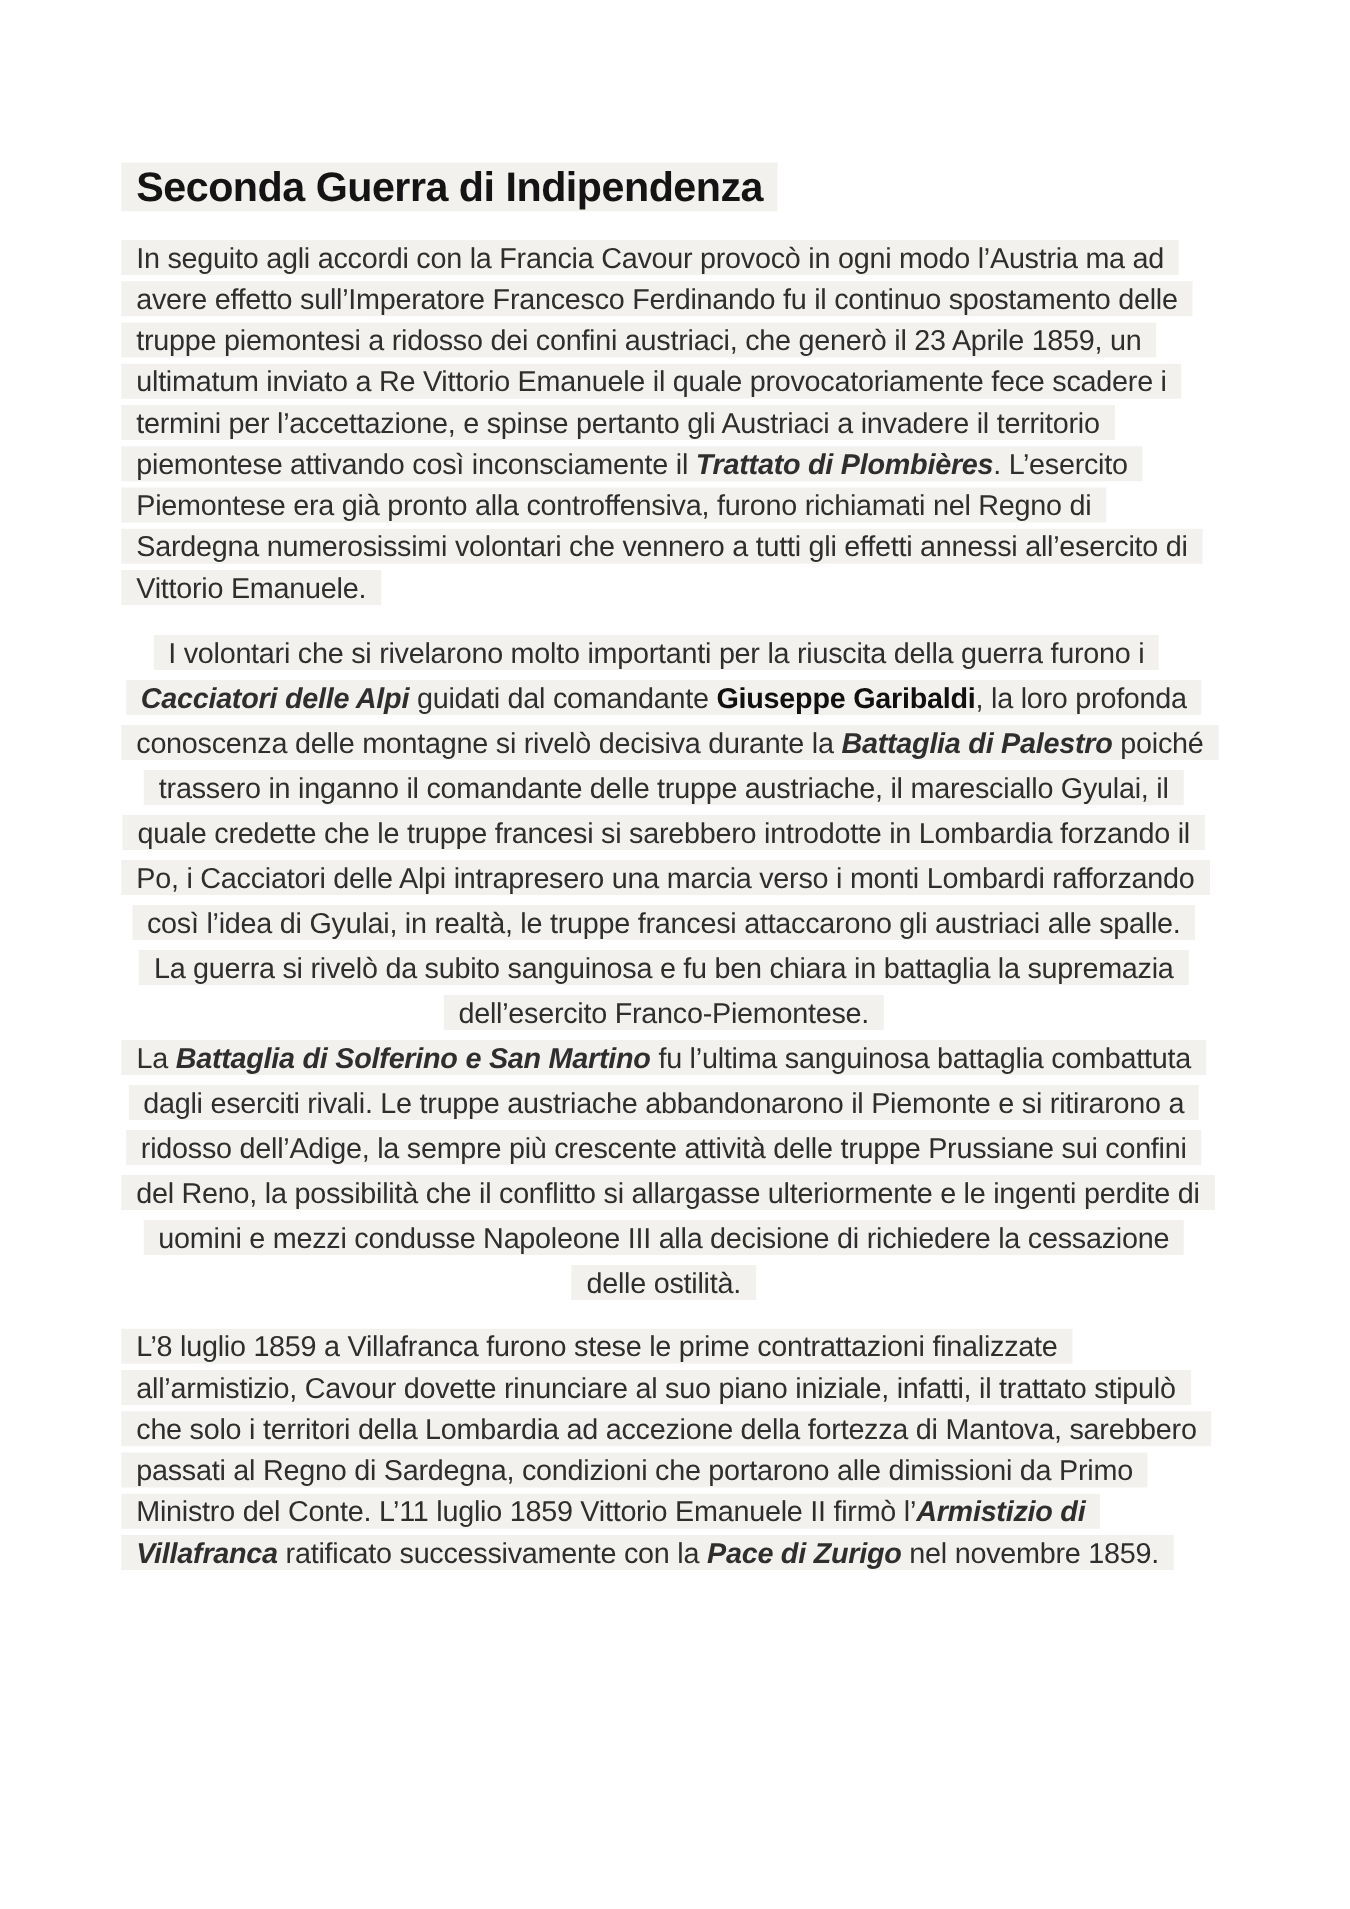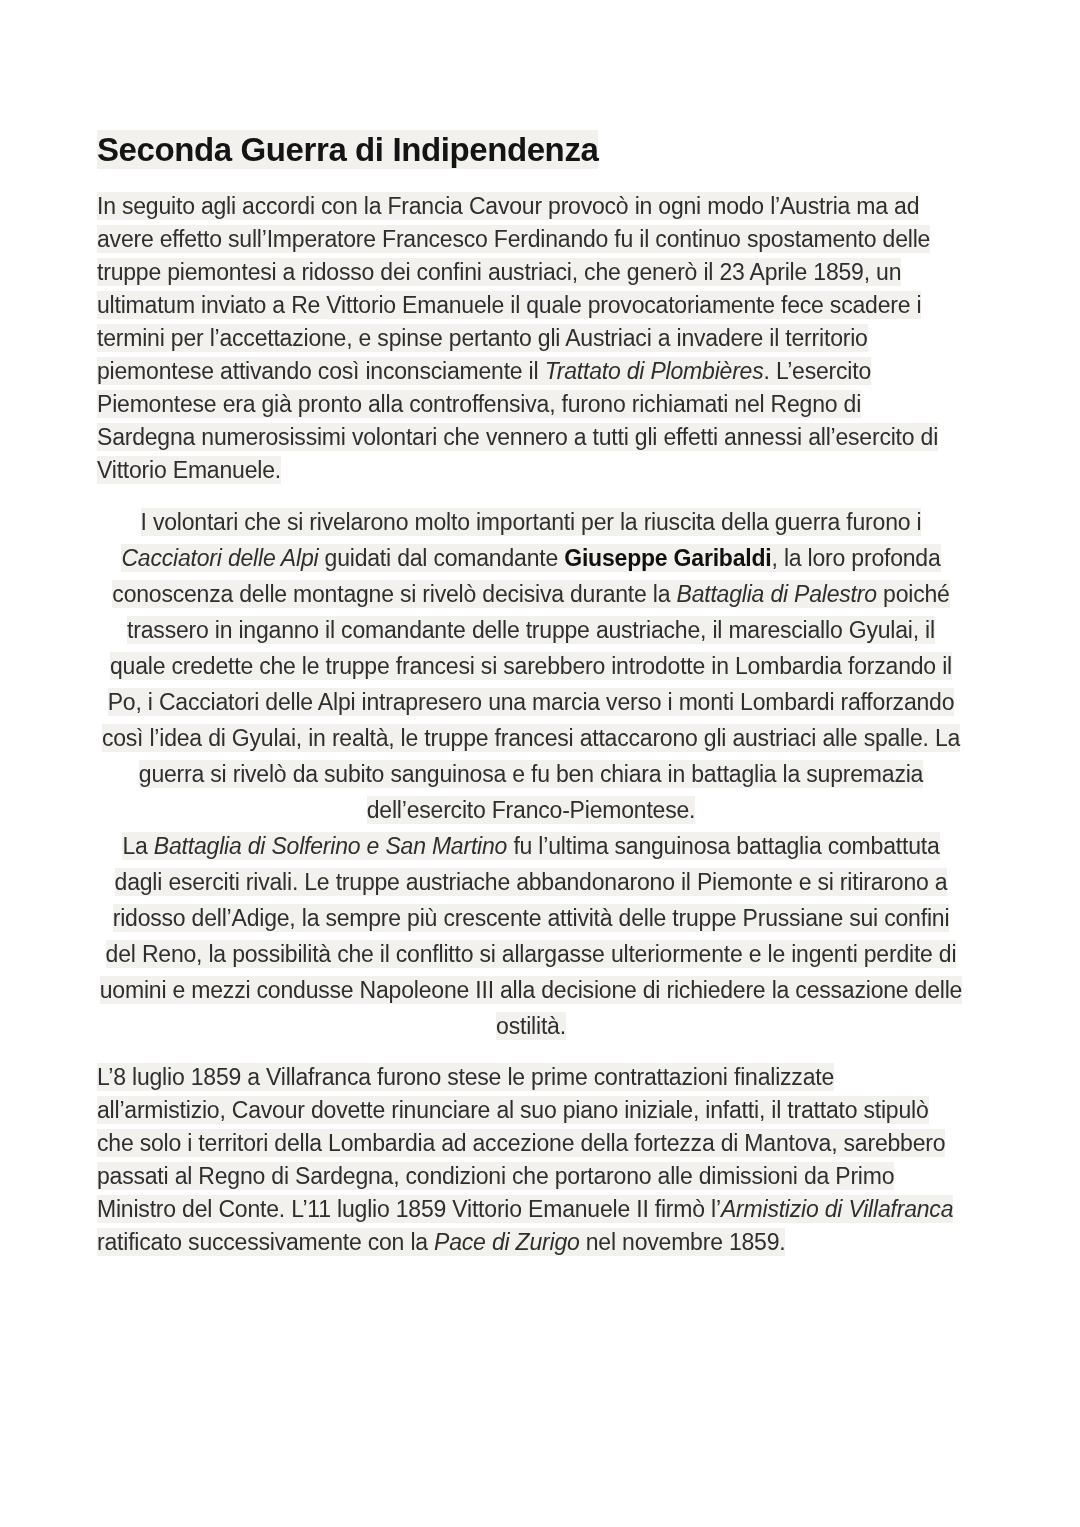--- a/index.html
+++ b/index.html
@@ -35,27 +35,28 @@
     letter-spacing: -0.2px;
     color: var(--text, #2e2e2e);
   }
   
   #body p:nth-of-type(2) {
     line-height: 36px;
     text-align: center;
   }
   .hl {
     background: var(--hl, #f2f1ee);
-    padding: 1px 0;
+    padding: 1px 12px;
     -webkit-box-decoration-break: clone;
     box-decoration-break: clone;
     margin-top: 42px;
   }
   .para em {
     font-style: italic;
+    font-weight: bold;
   }
   .para strong {
     font-weight: 700;
     color: #101010;
   }
 </style>
 </head>
 <body>
 
 <div class="page">

